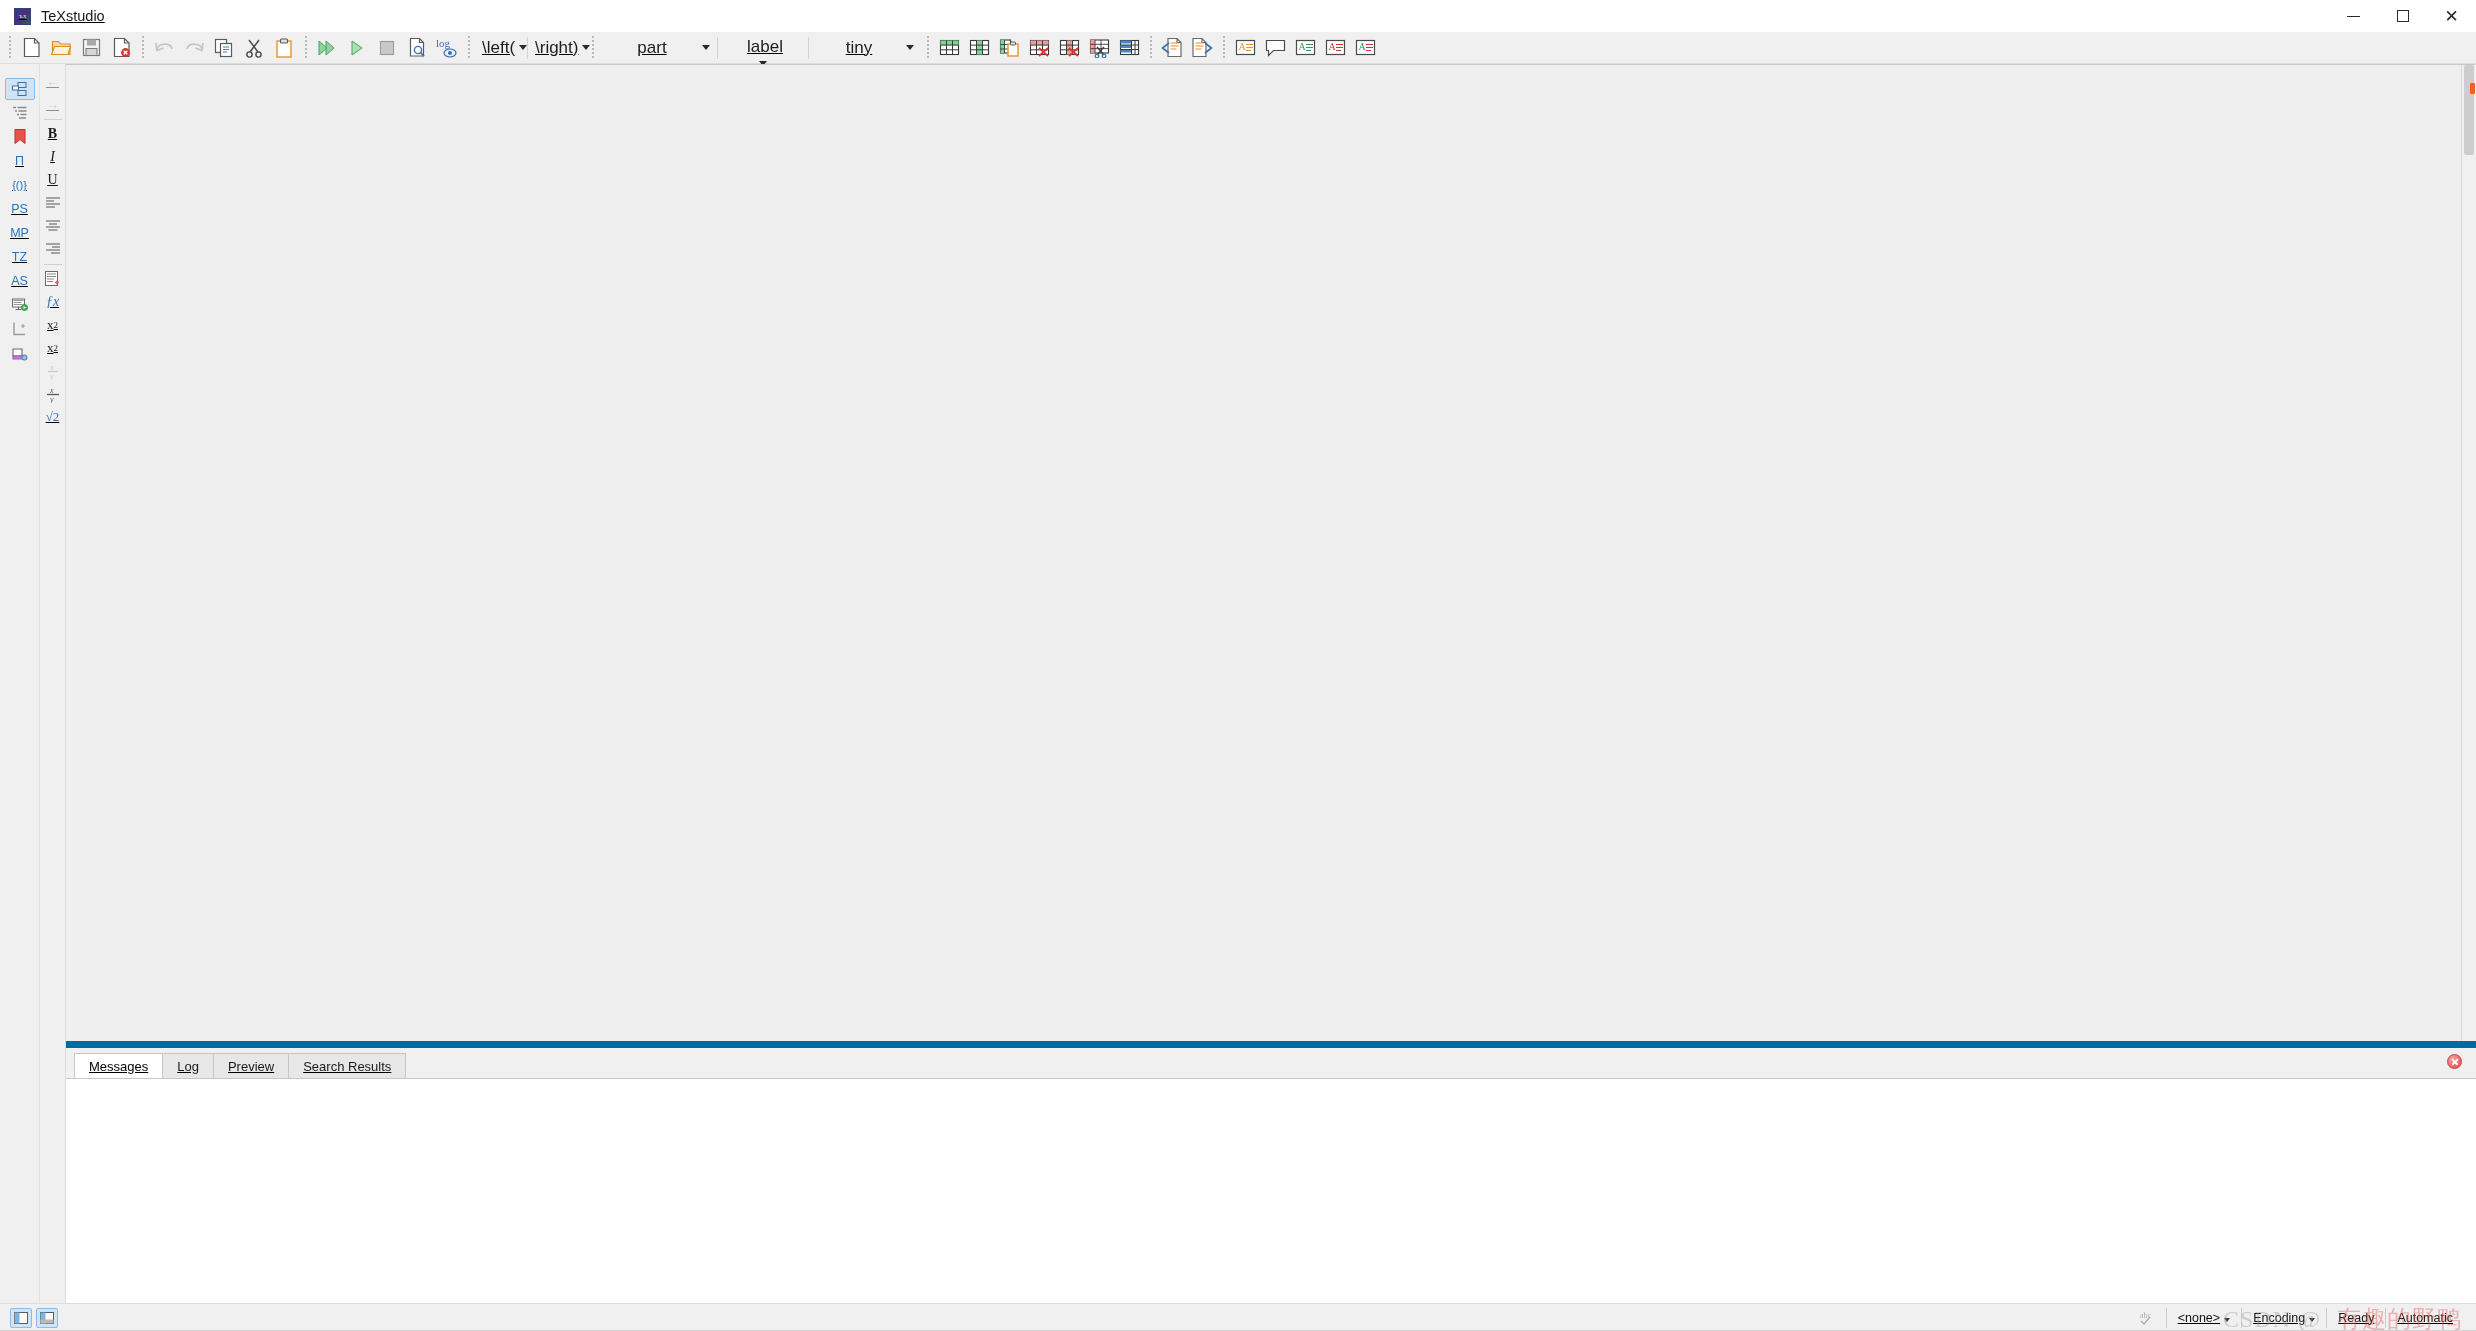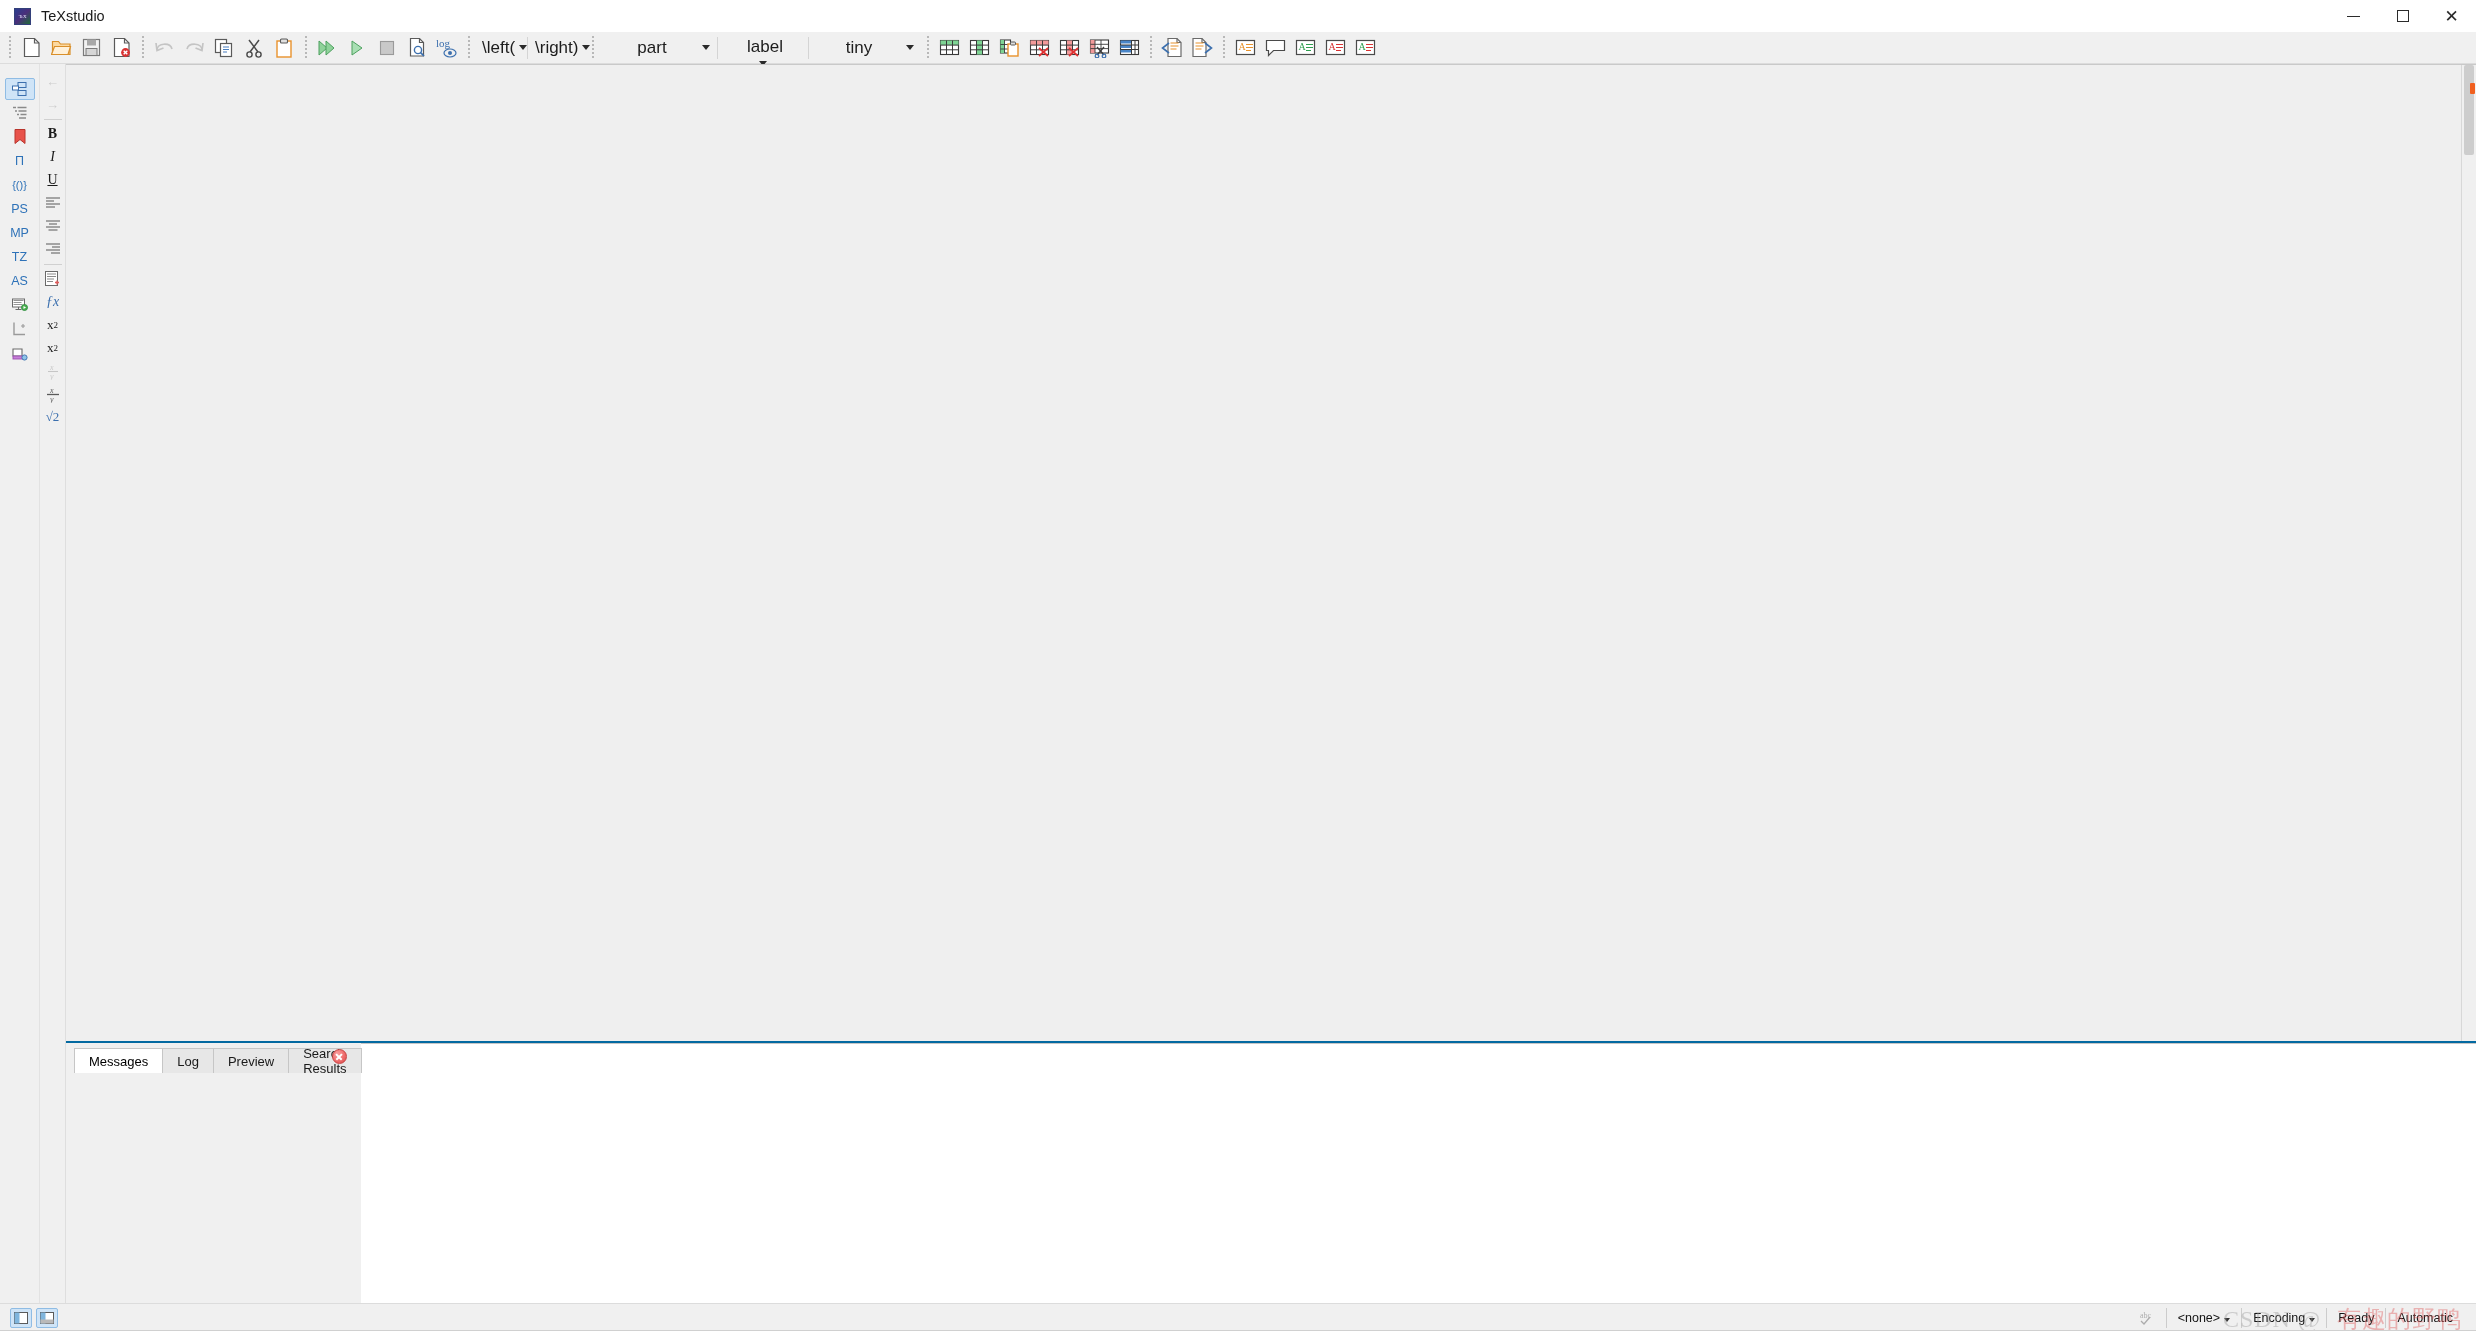--- a/index.html
+++ b/index.html
@@ -9,20 +9,21 @@
     width: 2476px; height: 1331px;
     overflow: hidden;
     font-family: "Liberation Sans", sans-serif;
     background: #ffffff;
   }
   .app {
     width: 2476px; height: 1331px;
     display: flex; flex-direction: column;
     background: #f0f0f0;
     position: relative;
+    text-decoration: underline;
   }
 
   
   .titlebar {
     height: 32px; flex: 0 0 32px;
     background: #ffffff;
     display: flex; align-items: center;
     position: relative;
   }
   .title-left { display: flex; align-items: center; padding-left: 14px; gap: 10px; }
@@ -201,23 +202,24 @@
     width: 5px; height: 11px; background: #f0601f; border-radius: 1px;
   }
   .scroll-thumb {
     position:absolute; top: 0; left: 2px; right: 2px; height: 90px;
     background: #cdcdcd; border-radius: 2px;
   }
 
   
   .output-panel {
     height: 262px; flex: 0 0 262px;
-    display: flex; 
-    background: #f0f0f0;
-    border-top: 2px solid #0369a1;
+    display: flex; flex-direction: column;
+    background: #f0f0f0;
+    border-top: 7px solid #0369a1;
+    text-align: center;
   }
   .tabs-row {
     height: 30px; flex: 0 0 30px;
     display: flex; align-items: flex-end;
     padding-left: 8px;
     background: #f0f0f0;
     position: relative;
   }
   .tab {
     height: 25px; padding: 0 14px;

